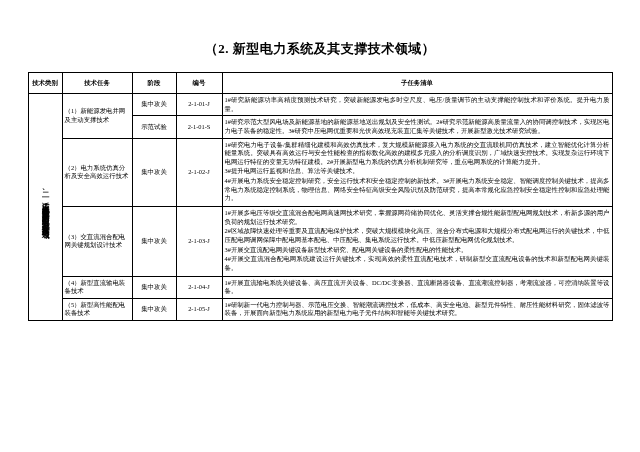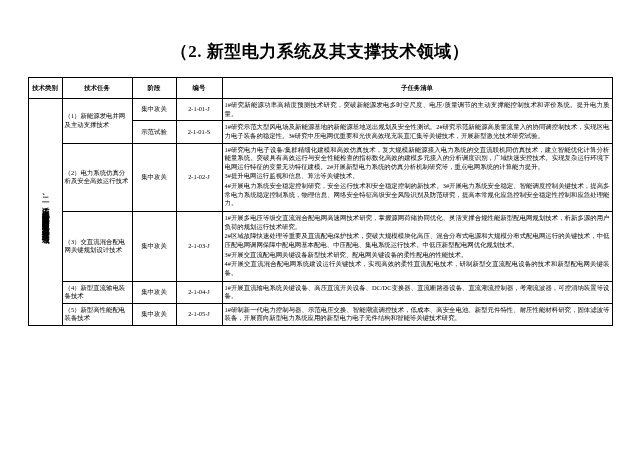--- a/index.html
+++ b/index.html
@@ -16,21 +16,21 @@
   }
   .page {
     position: relative;
     width: 640px;
     height: 452px;
     box-sizing: border-box;
     padding: 0;
   }
   .doc-title {
     text-align: center;
-    font-size: 17px;
+    font-size: 13px;
     font-weight: bold;
     letter-spacing: 0.5px;
     margin-top: 40px;
     margin-bottom: 14px;
     color: #000;
   }
   table.main {
     border-collapse: collapse;
     width: 584px;
     margin: 0 auto;

